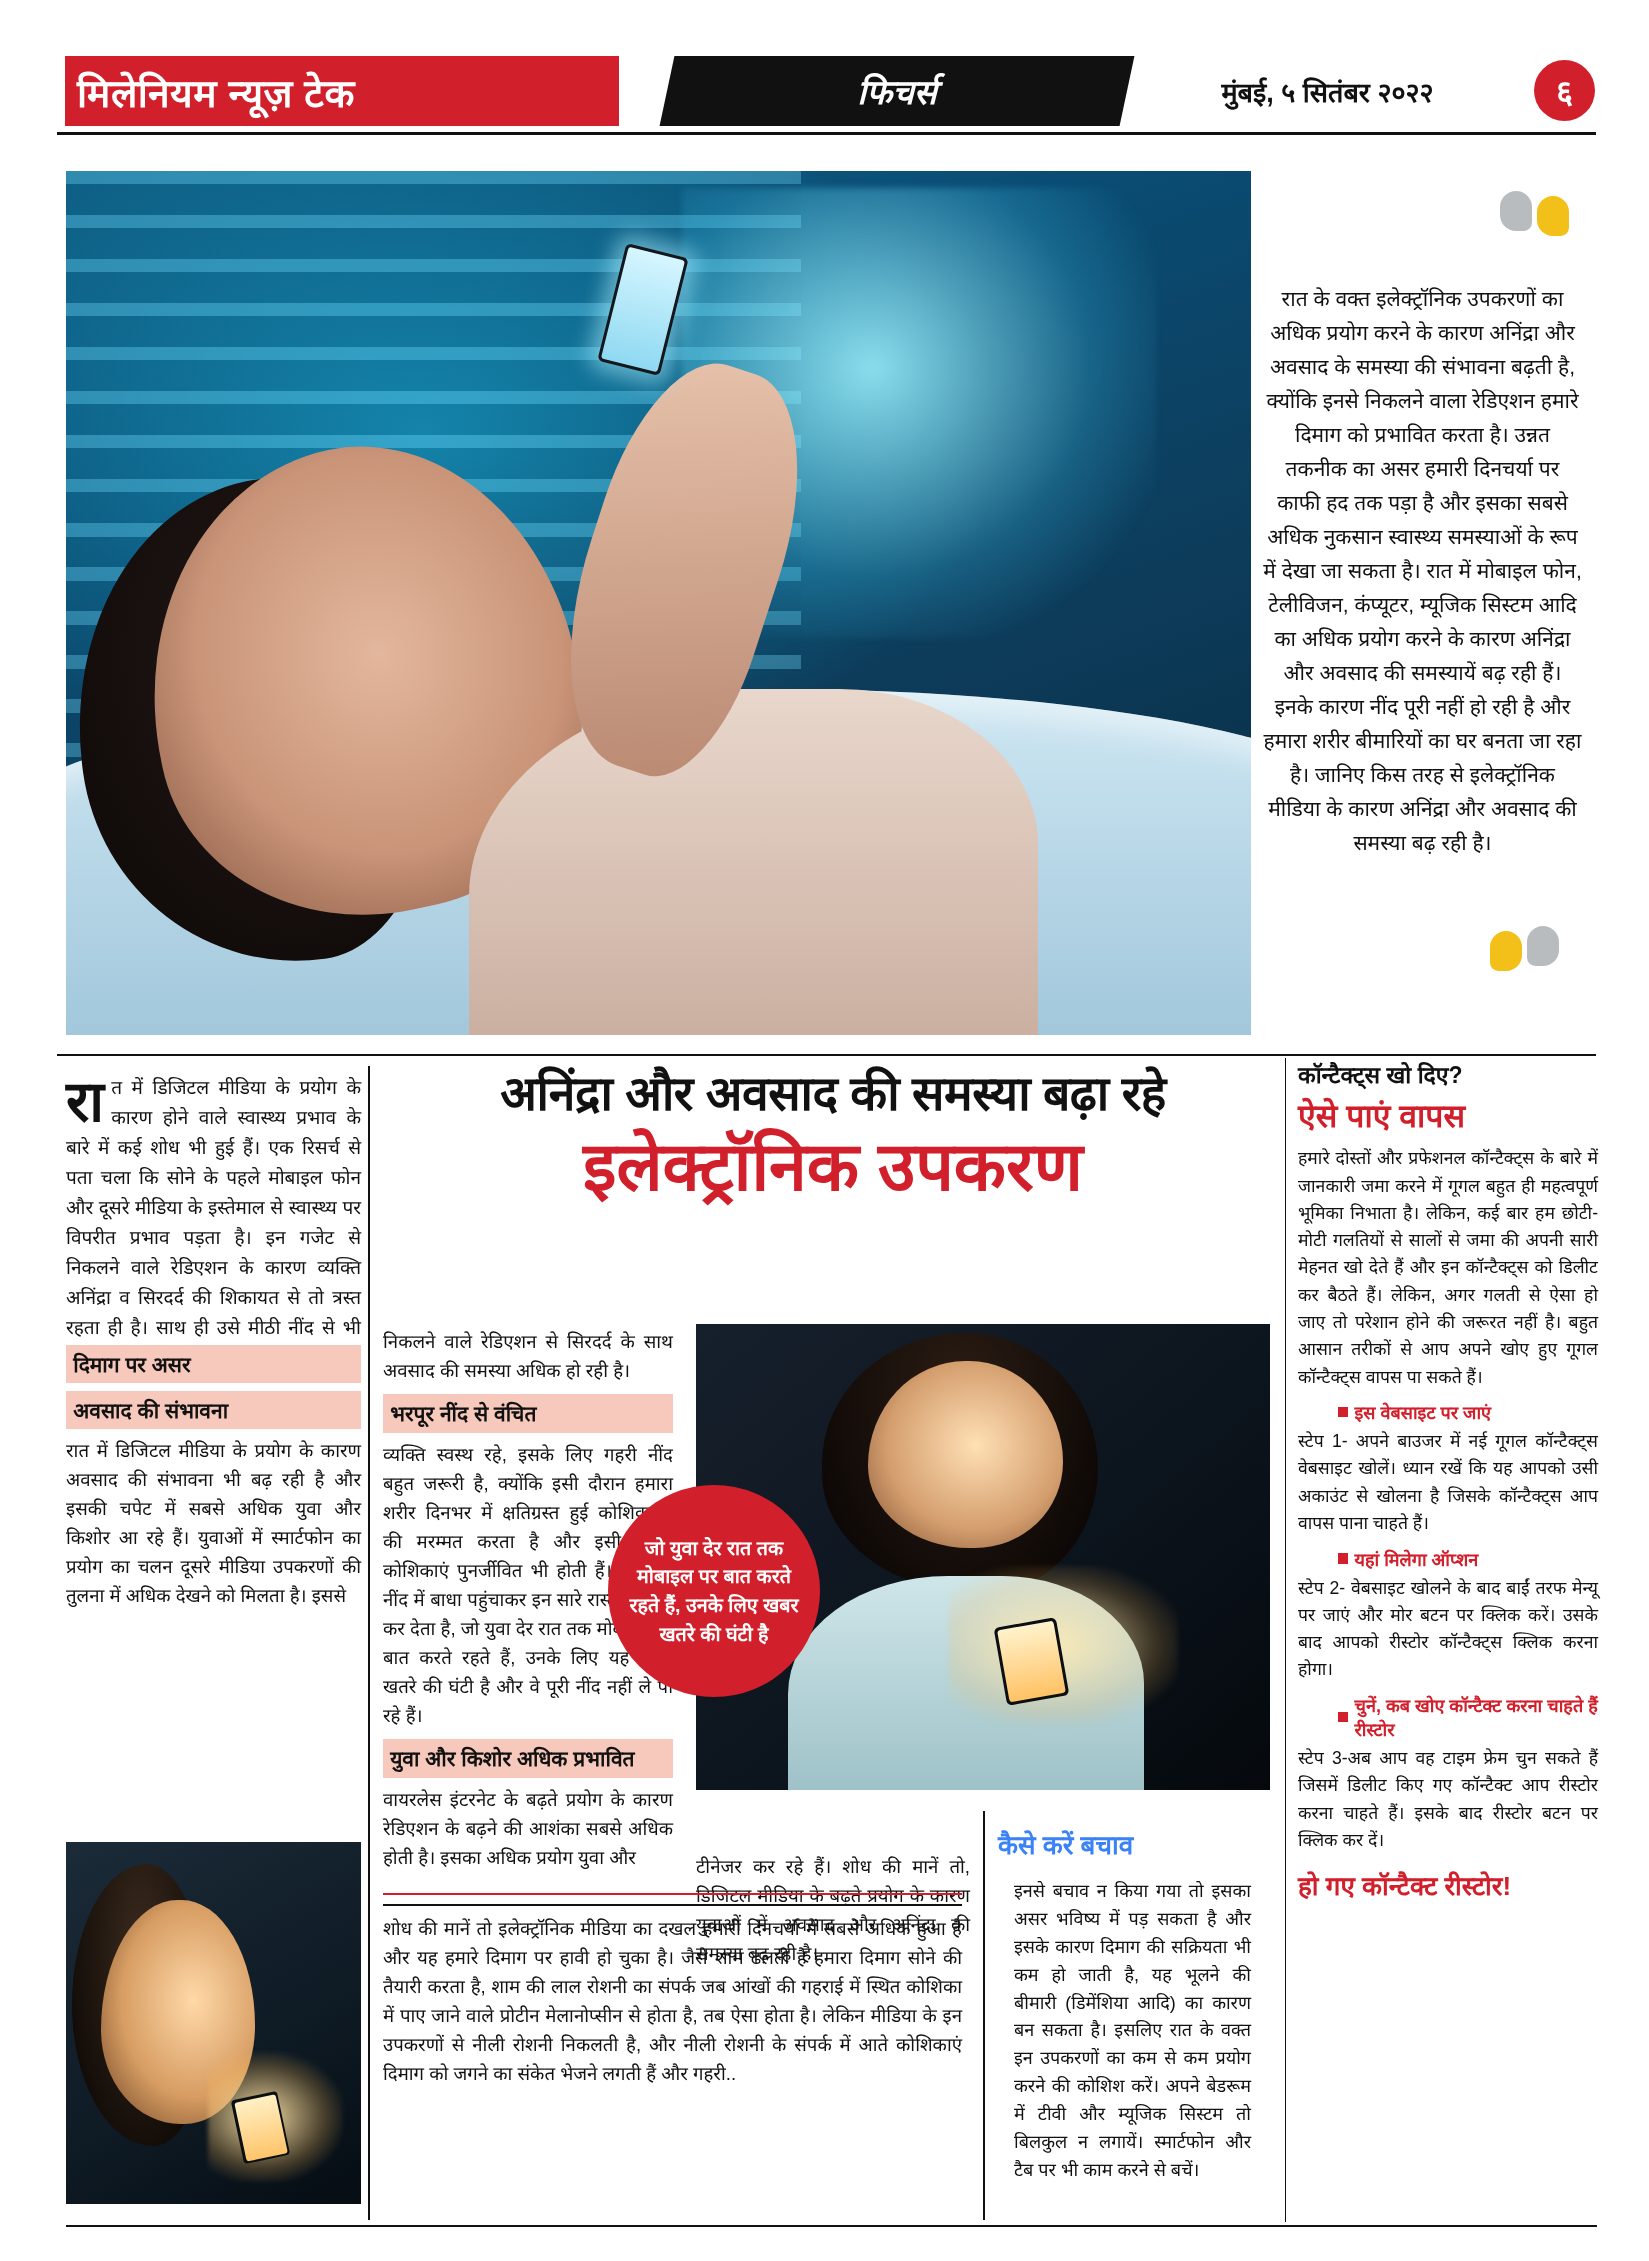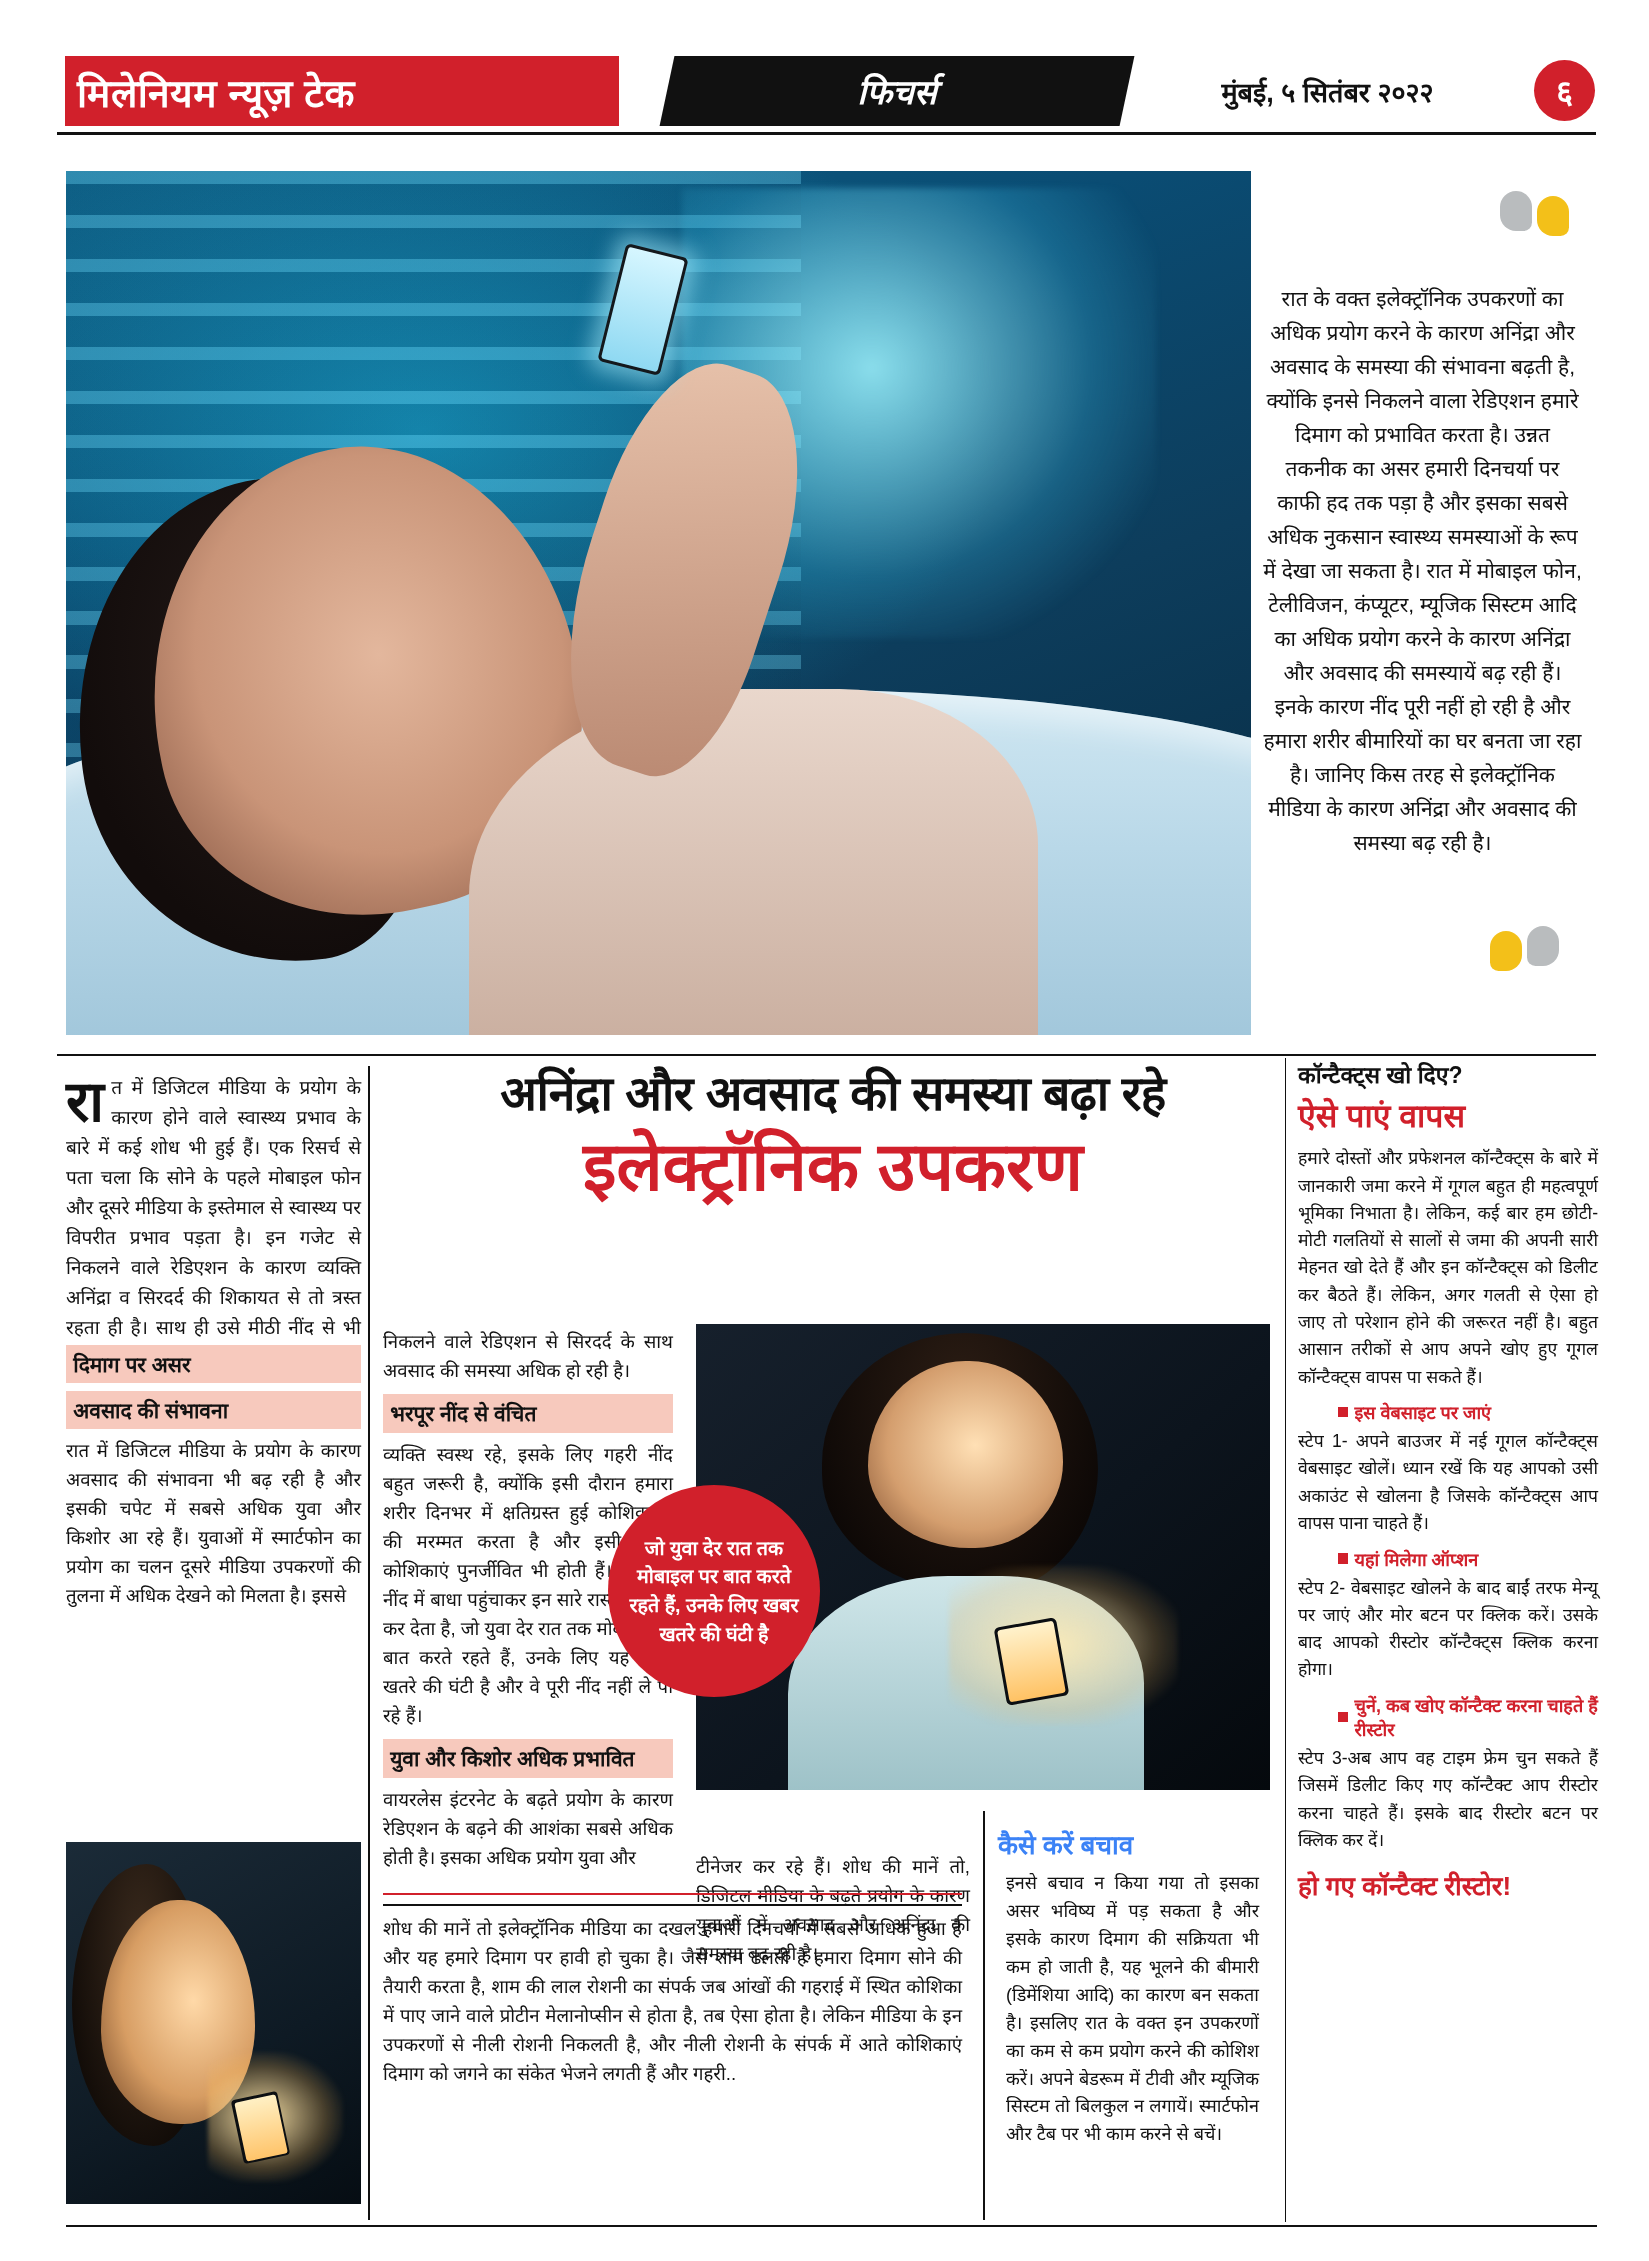--- a/index.html
+++ b/index.html
@@ -548,21 +548,21 @@
     top: 1826px;
     width: 269px;
   }
   .kaise-box .h {
     font-size: 26px;
     font-weight: bold;
     color: #3b82f6;
     margin: 0 0 8.3px 0;
   }
   .kaise-box p {
-    margin: 8px;
+    margin: 16px;
     font-size: 18px;
     line-height: 1.55;
     text-align: justify;
   }
 
   
   .nuksan {
     position: absolute;
     left: 383px;
     top: 1904px;

